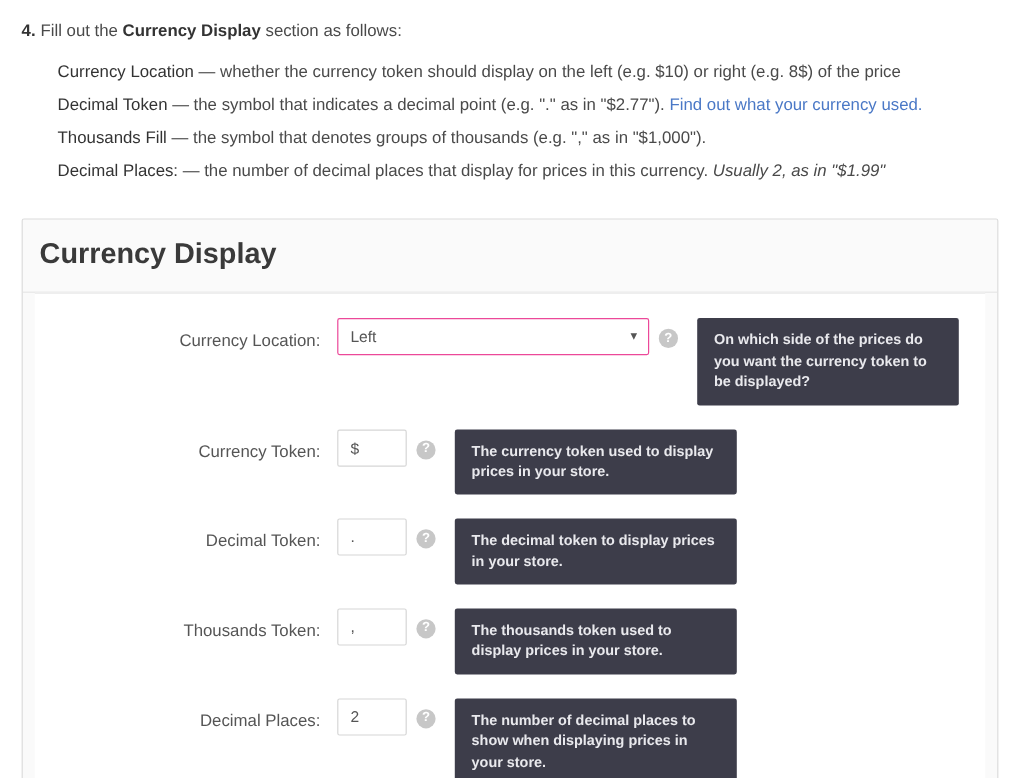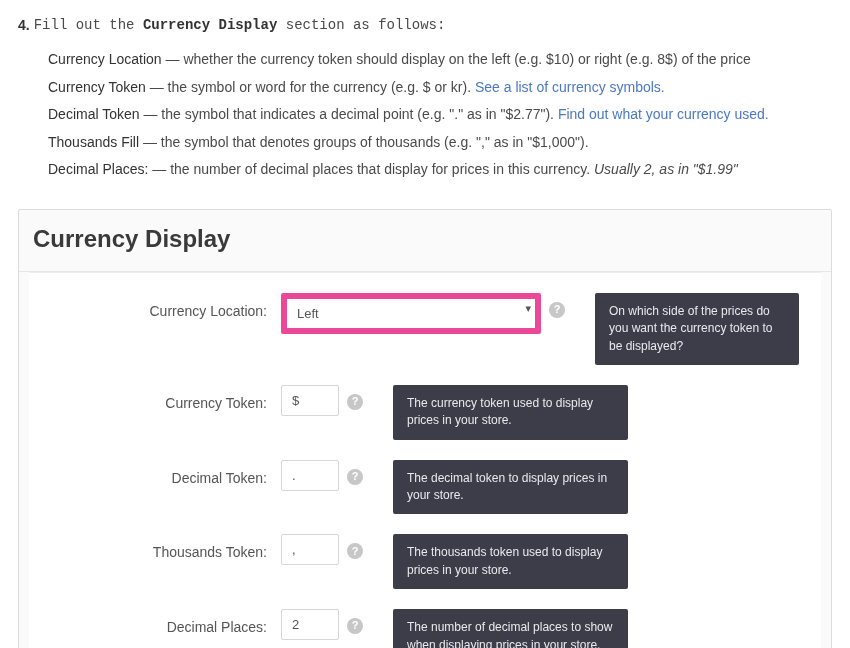--- a/index.html
+++ b/index.html
@@ -8,21 +8,21 @@
       color: #4a4a4a;
       background: #fff;
       font-size: 14px;
       line-height: 1.6;
       padding: 14px 18px;
       width: 850px;
     }
     .step { margin-bottom: 12px; }
     .step-line { display: flex; gap: 4px; }
     .step-num { font-weight: 700; color: #333; }
-    .step-text { color: #4a4a4a; font-family: Liberation Mono, monospace; }
+    .step-text { color: #4a4a4a; }
     .step-text strong, .bold { font-weight: 700; color: #333; }
     .bullets { list-style: none; padding: 12px 0 12px 30px; }
     .bullets li { margin-bottom: 5px; font-size: 14px; color: #4a4a4a; }
     .bullets li .term { font-weight: 400; color: #333; }
     .bullets li .link { color: #4a78c6; text-decoration: none; }
     .bullets li .italic { font-style: italic; }
 
     .panel {
       border: 1px solid #dcdcdc;
       border-radius: 2px;
@@ -38,59 +38,56 @@
 
     .form-row { display: flex; align-items: flex-start; margin-bottom: 20px; }
     .form-row:last-child { margin-bottom: 0; }
     .label-col {
       width: 230px; text-align: right; padding-right: 14px; padding-top: 7px;
       color: #555; font-size: 14px;
     }
     .control-col { display: flex; align-items: flex-start; gap: 8px; flex: 1; }
 
     .control-select {
-      width: 260px; padding: 7px 10px; border: 6px solid #ec4899; border-radius: 2px;
+      width: 260px; padding: 7px 10px; border: 1px solid #ec4899; border-radius: 2px;
       background: #fff; font-size: 13px; color: #555; appearance: none;
       position: relative;
     }
     .select-wrap { position: relative; width: 260px; }
     .select-wrap::after {
       content: "▾"; position: absolute; right: 10px; top: 7px; color: #555; font-size: 11px; pointer-events: none;
     }
     .control-input {
       width: 58px; padding: 7px 10px; border: 1px solid #d6d6d6; border-radius: 2px; font-size: 13px; color: #555;
     }
     .help-icon {
       width: 16px; height: 16px; border-radius: 50%; background: #c7c7c7; color: #fff;
       font-size: 11px; font-weight: 700; display: inline-flex; align-items: center; justify-content: center;
       margin-top: 9px; flex-shrink: 0;
     }
     .tooltip {
       background: #3d3d4a; color: #e9e9ed; font-size: 12px; padding: 10px 14px; border-radius: 2px;
-      max-width: 255px; line-height: 1.45; margin-left: 22px;
+      max-width: 255px; line-height: 1.45; margin-left: 8px; font-weight: bold;
     }
     .tooltip-wide { max-width: 235px; }
   </style>
 </head>
 <body>
 
 <div class="step">
   <div class="step-line">
     <span class="step-num">4.</span>
     <span class="step-text">
       <span>Fill out the </span><strong>Currency Display</strong><span> section as follows:</span>
     </span>
   </div>
 
   <ul class="bullets">
     <li>
       <span class="term">Currency Location</span><span> — whether the currency token should display on the left (e.g. $10) or right (e.g. 8$) of the price</span>
-    </li>
-    <li>
-      <span class="term">Currency Token</span><span> — the symbol or word for the currency (e.g. $ or kr). </span><a href="#" class="link">See a list of currency symbols.</a>
     </li>
     <li>
       <span class="term">Decimal Token</span><span> — the symbol that indicates a decimal point (e.g. "." as in "$2.77"). </span><a href="#" class="link">Find out what your currency used.</a>
     </li>
     <li>
       <span class="term">Thousands Fill</span><span> — the symbol that denotes groups of thousands (e.g. "," as in "$1,000").</span>
     </li>
     <li>
       <span class="term">Decimal Places:</span><span> — the number of decimal places that display for prices in this currency. </span><span class="italic">Usually 2, as in "$1.99"</span>
     </li>

